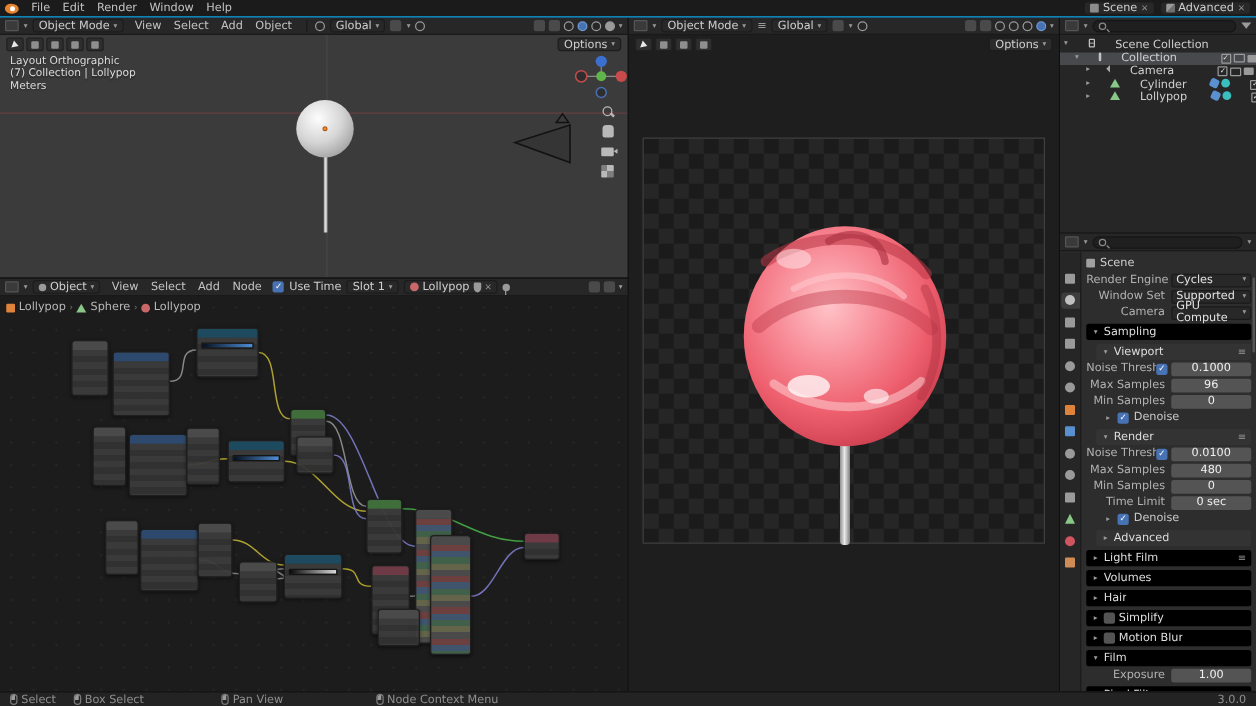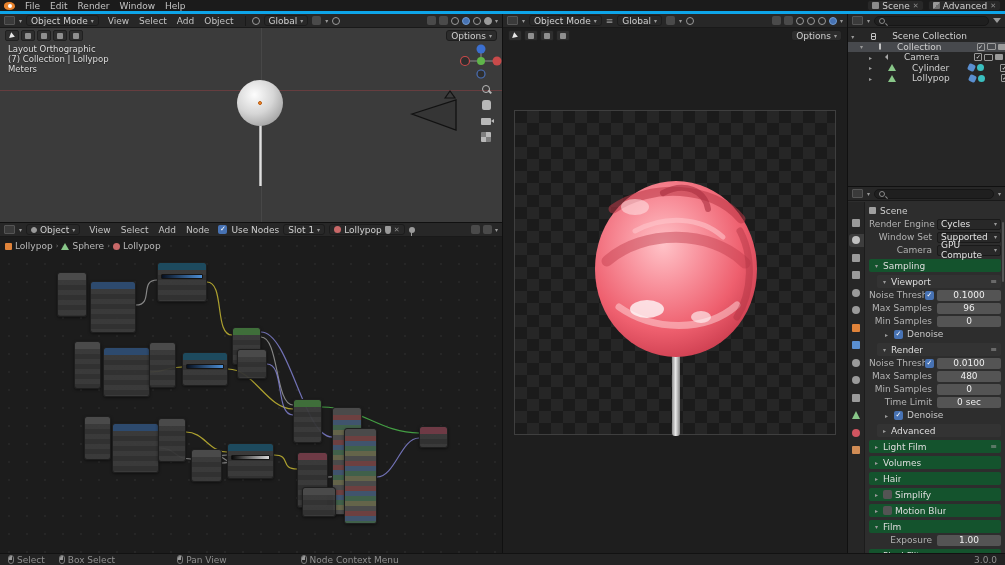--- a/index.html
+++ b/index.html
@@ -1,21 +1,21 @@
 <!DOCTYPE html>
 <html><head>
 <meta charset="utf-8">
 <style>
 *{box-sizing:border-box;margin:0;padding:0}
 html,body{width:1005px;height:565px;overflow:hidden}
 body{background:#1b1b1b;font-family:"DejaVu Sans",sans-serif;font-size:9px;color:#c8c8c8}
 .app{position:relative;width:1005px;height:565px;background:#1b1b1b}
 
 
-.topbar{position:absolute;left:0;top:0;right:0;height:14px;background:#1b1b1b;display:flex;align-items:center;padding:0 4px;z-index:9;border-bottom:3px solid #0ea5e9}
+.topbar{position:absolute;left:0;top:0;right:0;height:14px;background:#1b1b1b;display:flex;align-items:center;padding:0 4px;z-index:9;border-bottom:1px solid #0ea5e9}
 .blender-logo{width:11px;height:8px;background:#e8832d;border-radius:45% 55% 50% 50%;margin-right:5px;position:relative}
 .blender-logo::after{content:"";position:absolute;left:4px;top:2px;width:4px;height:4px;background:#fff;border-radius:50%}
 .hmenu{padding:0 5px;height:14px;line-height:14px;color:#c3c3c3;cursor:default}
 .tabs{display:flex;margin-left:14px;height:14px}
 .wtab{padding:0 8px;height:14px;line-height:14px;color:#909090;border-radius:4px 4px 0 0}
 .wtab.active{background:#3d3d3d;color:#e8e8e8}
 .tb-right{margin-left:auto;display:flex;align-items:center;gap:4px}
 .pill{background:#282828;border:1px solid #1c1c1c;border-radius:3px;height:11px;display:inline-flex;align-items:center;gap:3px;padding:0 4px;color:#cfcfcf}
 .mini-ic{width:7px;height:7px;background:#8c8c8c;border-radius:1px;display:inline-block}
 .mini-ic.layers{background:linear-gradient(135deg,#9a9a9a 50%,#6f6f6f 50%)}
@@ -80,21 +80,21 @@
 
 
 .renderv{position:absolute;left:503px;top:14px;width:345px;height:539px;border-right:1px solid #101010}
 .render-canvas{position:absolute;left:0;top:14px;right:0;bottom:0;background:#1e1e1e;overflow:hidden}
 .cam-frame{position:absolute;left:11px;top:82px;width:322px;height:325px;border:1px solid #3f3f3f;background:repeating-conic-gradient(#262626 0% 25%,#1b1b1b 0% 50%);background-size:24px 24px}
 .cam-frame svg{position:absolute;left:0;top:0}
 
 
 .outliner{position:absolute;left:848px;top:14px;width:157px;height:173px;background:#262626;border-bottom:1px solid #101010}
 .out-rows{position:absolute;left:0;top:15px;right:0;bottom:0;padding-top:2px}
-.out-row{height:10.5px;display:flex;align-items:center;gap:16px;padding-right:3px;color:#cfcfcf}
+.out-row{height:10.5px;display:flex;gap:16px;padding-right:3px;color:#cfcfcf}
 .out-row.selected{background:#47494d}
 .caret{font-size:6px;color:#9a9a9a;width:7px;text-align:center}
 .oi{display:inline-block}
 .oi-collection{width:9px;height:7px;border:1px solid #c3c3c3;border-radius:1px;background:linear-gradient(180deg,transparent 2px,#c3c3c3 2px 3px,transparent 3px)}
 .oi-camera{width:9px;height:6px;background:#a8a8a8;border-radius:1px;position:relative}
 .oi-camera::after{content:"";position:absolute;left:-3px;top:0;border-right:3px solid #a8a8a8;border-top:3px solid transparent;border-bottom:3px solid transparent}
 .oi-mesh{width:0;height:0;border-left:4px solid transparent;border-right:4px solid transparent;border-bottom:7px solid #89c789}
 .oi-wrench{width:7px;height:7px;background:#5a8fd0;border-radius:2px;transform:rotate(25deg)}
 .oi-nodes{width:7px;height:7px;border-radius:50%;background:#3abfbf}
 .out-right{margin-left:auto;display:flex;gap:2px;align-items:center}
@@ -113,21 +113,21 @@
 .ptab{width:15px;height:13px;display:flex;align-items:center;justify-content:center;border-radius:3px 0 0 3px}
 .ptab.active{background:#3d3d3d}
 .pcontent{flex:1;padding:2px 4px 0 4px;overflow:hidden;position:relative}
 .pbread{height:13px;display:flex;align-items:center;gap:4px;color:#cfcfcf;margin-bottom:1px}
 .pbread .mini-ic{background:#a0a0a0}
 .p-row{height:12px;display:flex;align-items:center;margin:1px 0}
 .p-label{flex:1;text-align:right;padding-right:5px;color:#b2b2b2;overflow:hidden;white-space:nowrap}
 .p-right{display:flex;align-items:center;gap:3px}
 .p-slider{width:64px;height:11px;background:#545454;border-radius:2px;color:#efefef;display:flex;align-items:center;justify-content:center}
 .p-drop{width:64px;height:11px;background:#282828;border:1px solid #1a1a1a;border-radius:2px;color:#e3e3e3;display:flex;align-items:center;justify-content:space-between;padding:0 3px}
-.p-panel{height:13px;background:#14532d;border-radius:2px;display:flex;align-items:center;gap:3px;padding:0 4px;margin-top:3px;color:#dedede}
+.p-panel{height:13px;background:#000000;border-radius:2px;display:flex;align-items:center;gap:3px;padding:0 4px;margin-top:3px;color:#dedede}
 .p-panel.sub{margin-left:8px;background:#333}
 .p-title{overflow:hidden;white-space:nowrap}
 .preset{margin-left:auto;color:#9a9a9a;font-size:8px}
 .checkrow{padding-left:14px;display:flex;gap:4px;align-items:center;color:#c8c8c8}
 .scrollhint{position:absolute;right:1px;top:20px;width:2px;height:60px;background:#555;border-radius:1px}
 
 
 .statusbar{position:absolute;left:0;right:0;top:553px;height:12px;background:#232323;border-top:1px solid #121212;display:flex;align-items:center;padding:0 8px;color:#8f8f8f;gap:14px}
 .sb-item{display:flex;align-items:center;gap:3px}
 .mouse{width:6px;height:9px;border:1px solid #7a7a7a;border-radius:3px;position:relative}
@@ -266,21 +266,21 @@
           <span>Object</span>
           <span class="arr">▾</span>
         </span>
       <span id="ne-menus" style="display:flex">
           <span class="hmenu">View</span>
           <span class="hmenu">Select</span>
           <span class="hmenu">Add</span>
           <span class="hmenu">Node</span>
         </span>
       <span class="chk on">✓</span>
-      <span>Use Nodes</span>
+      <span>Use Time</span>
       <span class="pill">
           <span>Slot 1</span>
           <span class="arr">▾</span>
         </span>
       <span class="matpill">
         <span class="bc-mat"></span>
         <span>Lollypop</span>
         <span class="shield"></span>
         <span class="xg">✕</span>
       </span>

